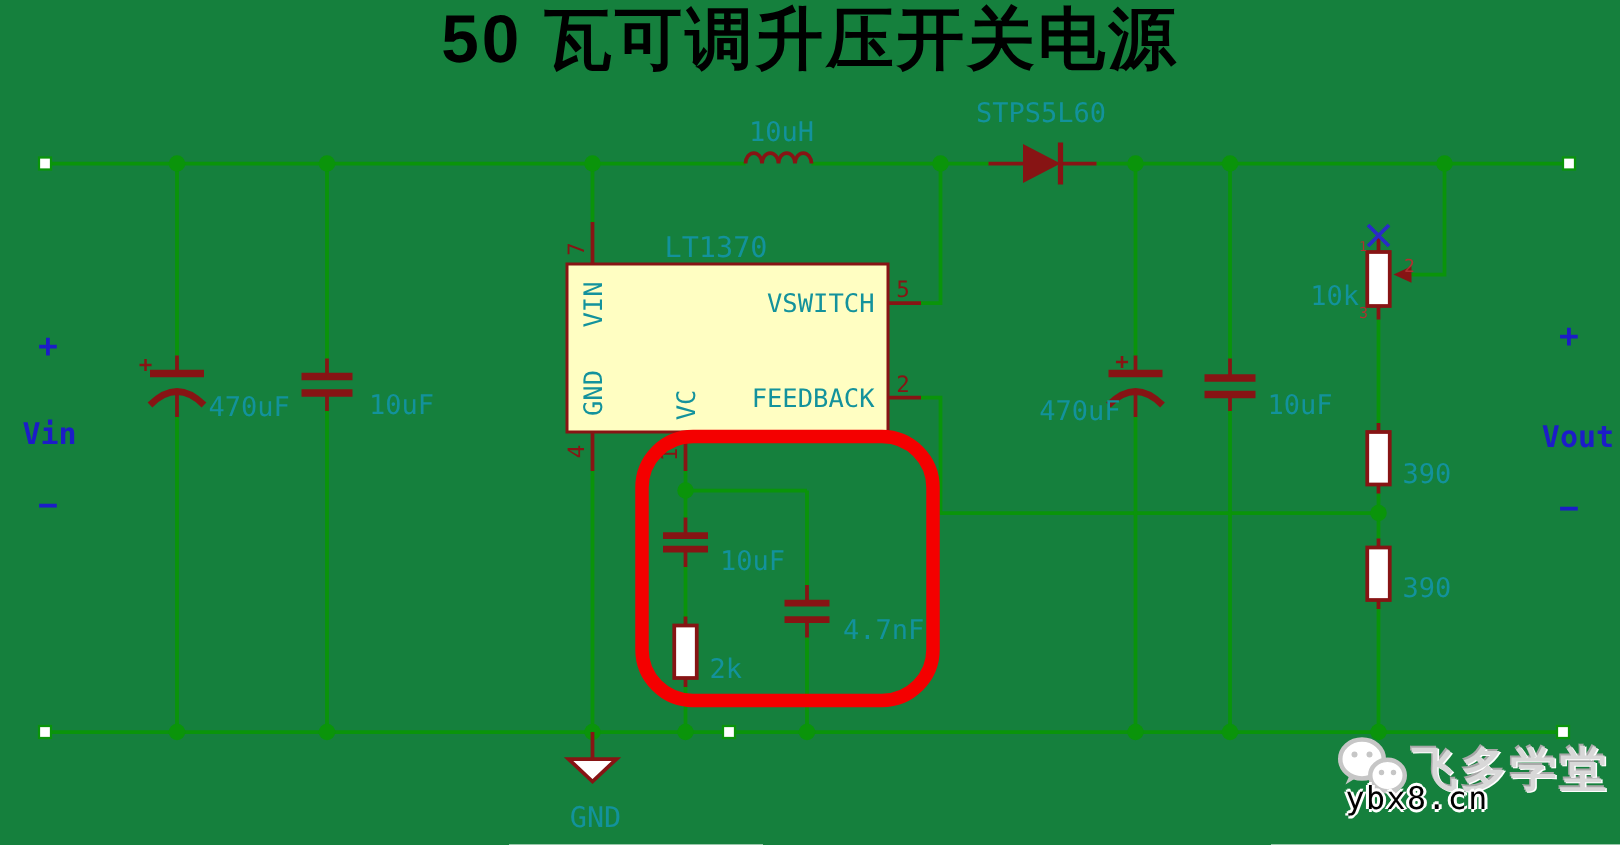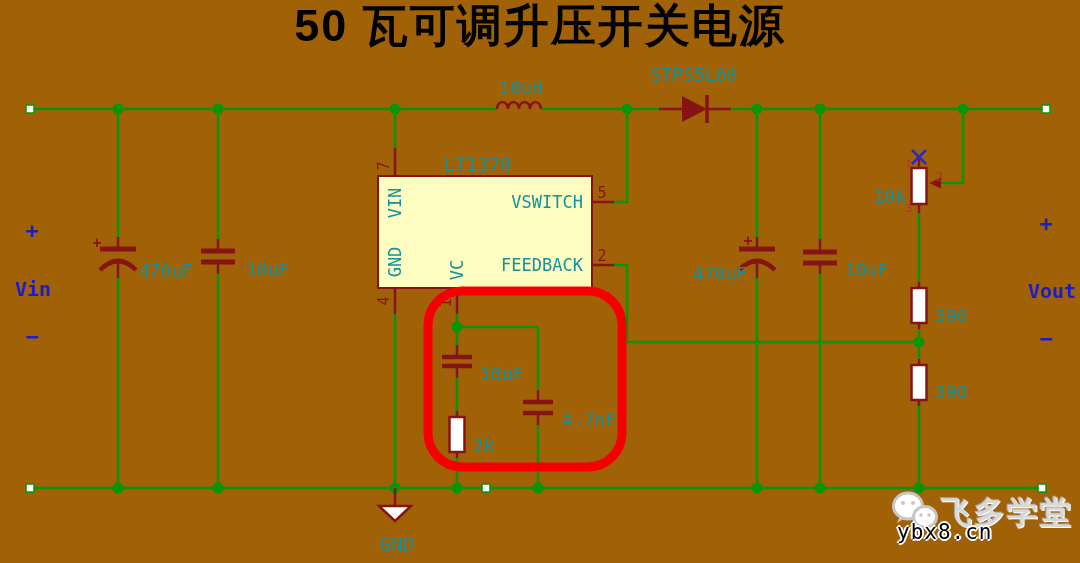--- a/index.html
+++ b/index.html
@@ -1,16 +1,16 @@
 <!DOCTYPE html>
 <html><head>
 <meta charset="utf-8">
 <style>
   html,body{margin:0;padding:0;background:#fff;}
-  .stage{position:relative;width:1080px;height:563px;background:#a16207;overflow:hidden;
+  .stage{position:relative;width:1080px;height:563px;background:#15803d;overflow:hidden;
          font-family:"DejaVu Sans Mono",monospace;}
   .title{position:absolute;top:-4px;left:0;width:1080px;text-align:center;
          font-family:"Liberation Sans","DejaVu Sans",sans-serif;font-weight:800;
          font-size:45px;color:#000;letter-spacing:2px;white-space:nowrap;}
   svg text{font-family:"DejaVu Sans Mono",monospace;}
   .wm-brand{position:absolute;left:941px;top:492px;font-size:31px;font-weight:700;
             color:#d8d8d8;letter-spacing:2px;white-space:nowrap;
             font-family:"Liberation Sans","DejaVu Sans",sans-serif;
             text-shadow:1px 1px 0 #ffffff,-1px -1px 0 #a8a8a8;}
   .wm-site{position:absolute;left:897px;top:520px;font-size:21px;font-weight:400;color:#000;

